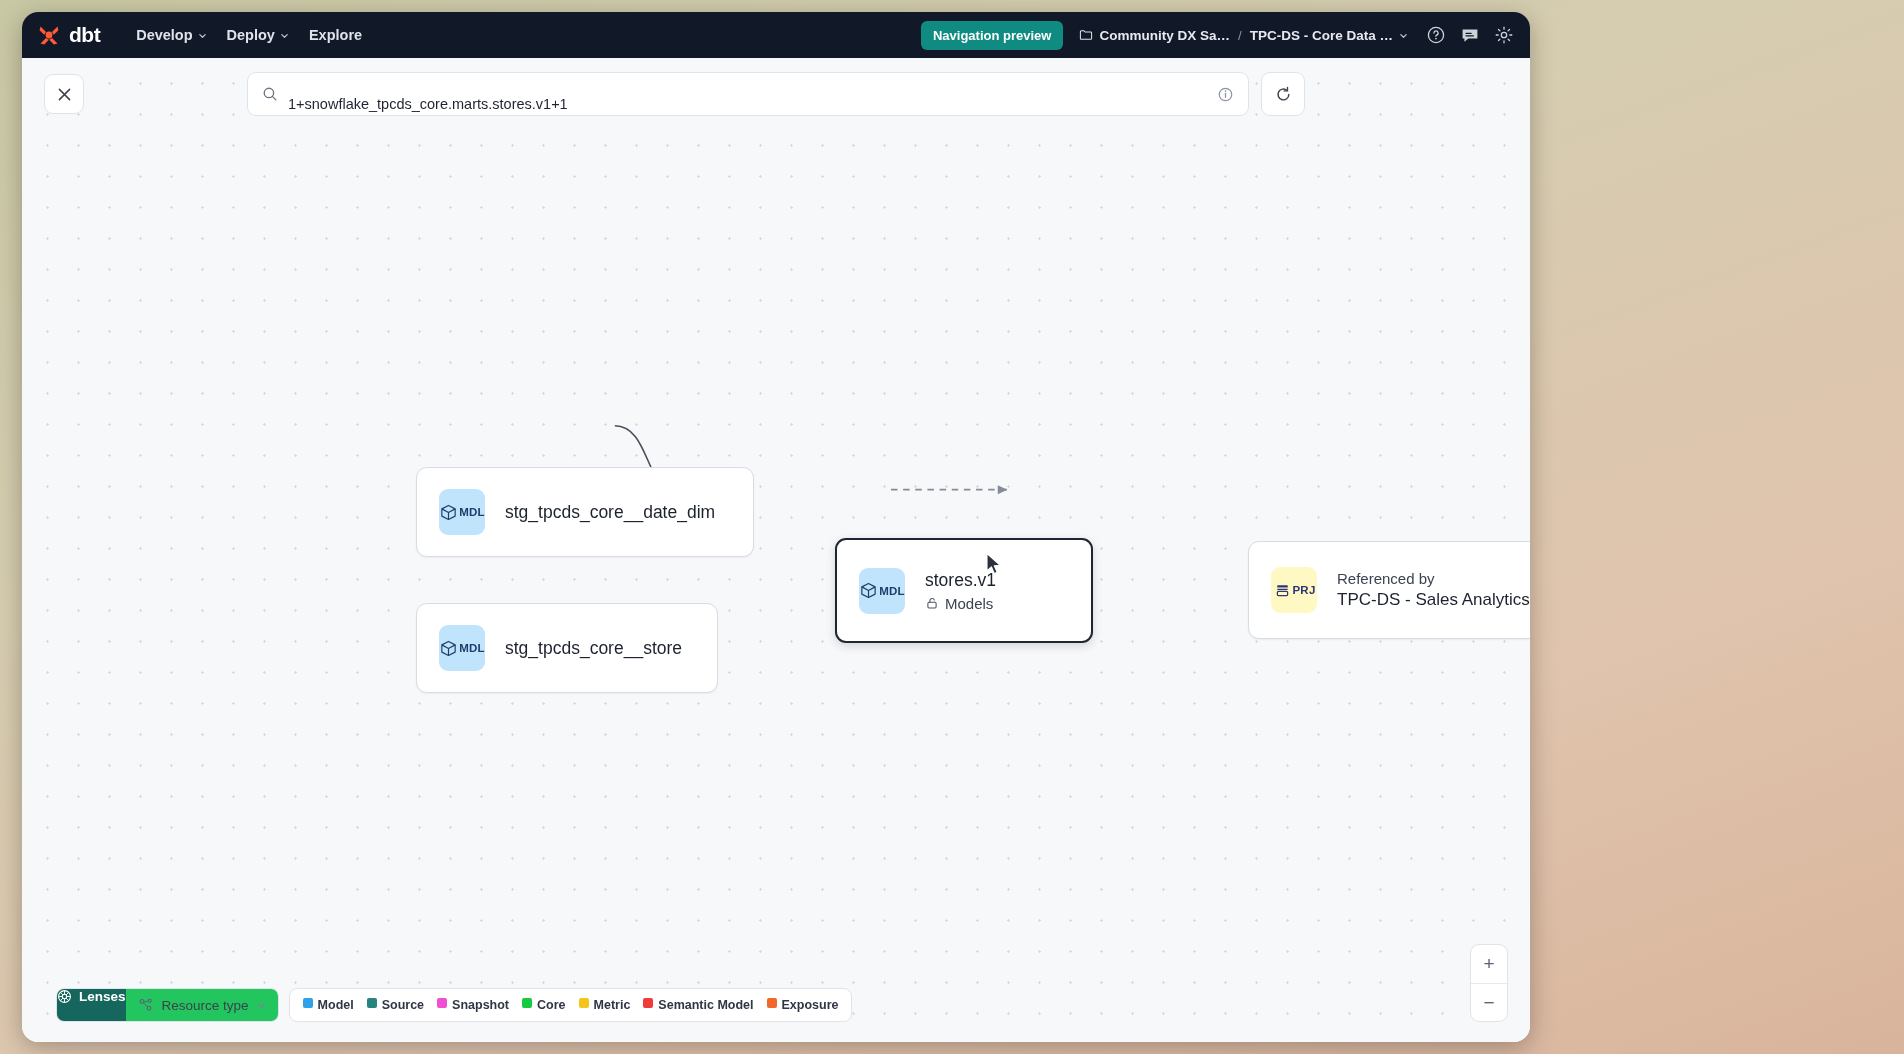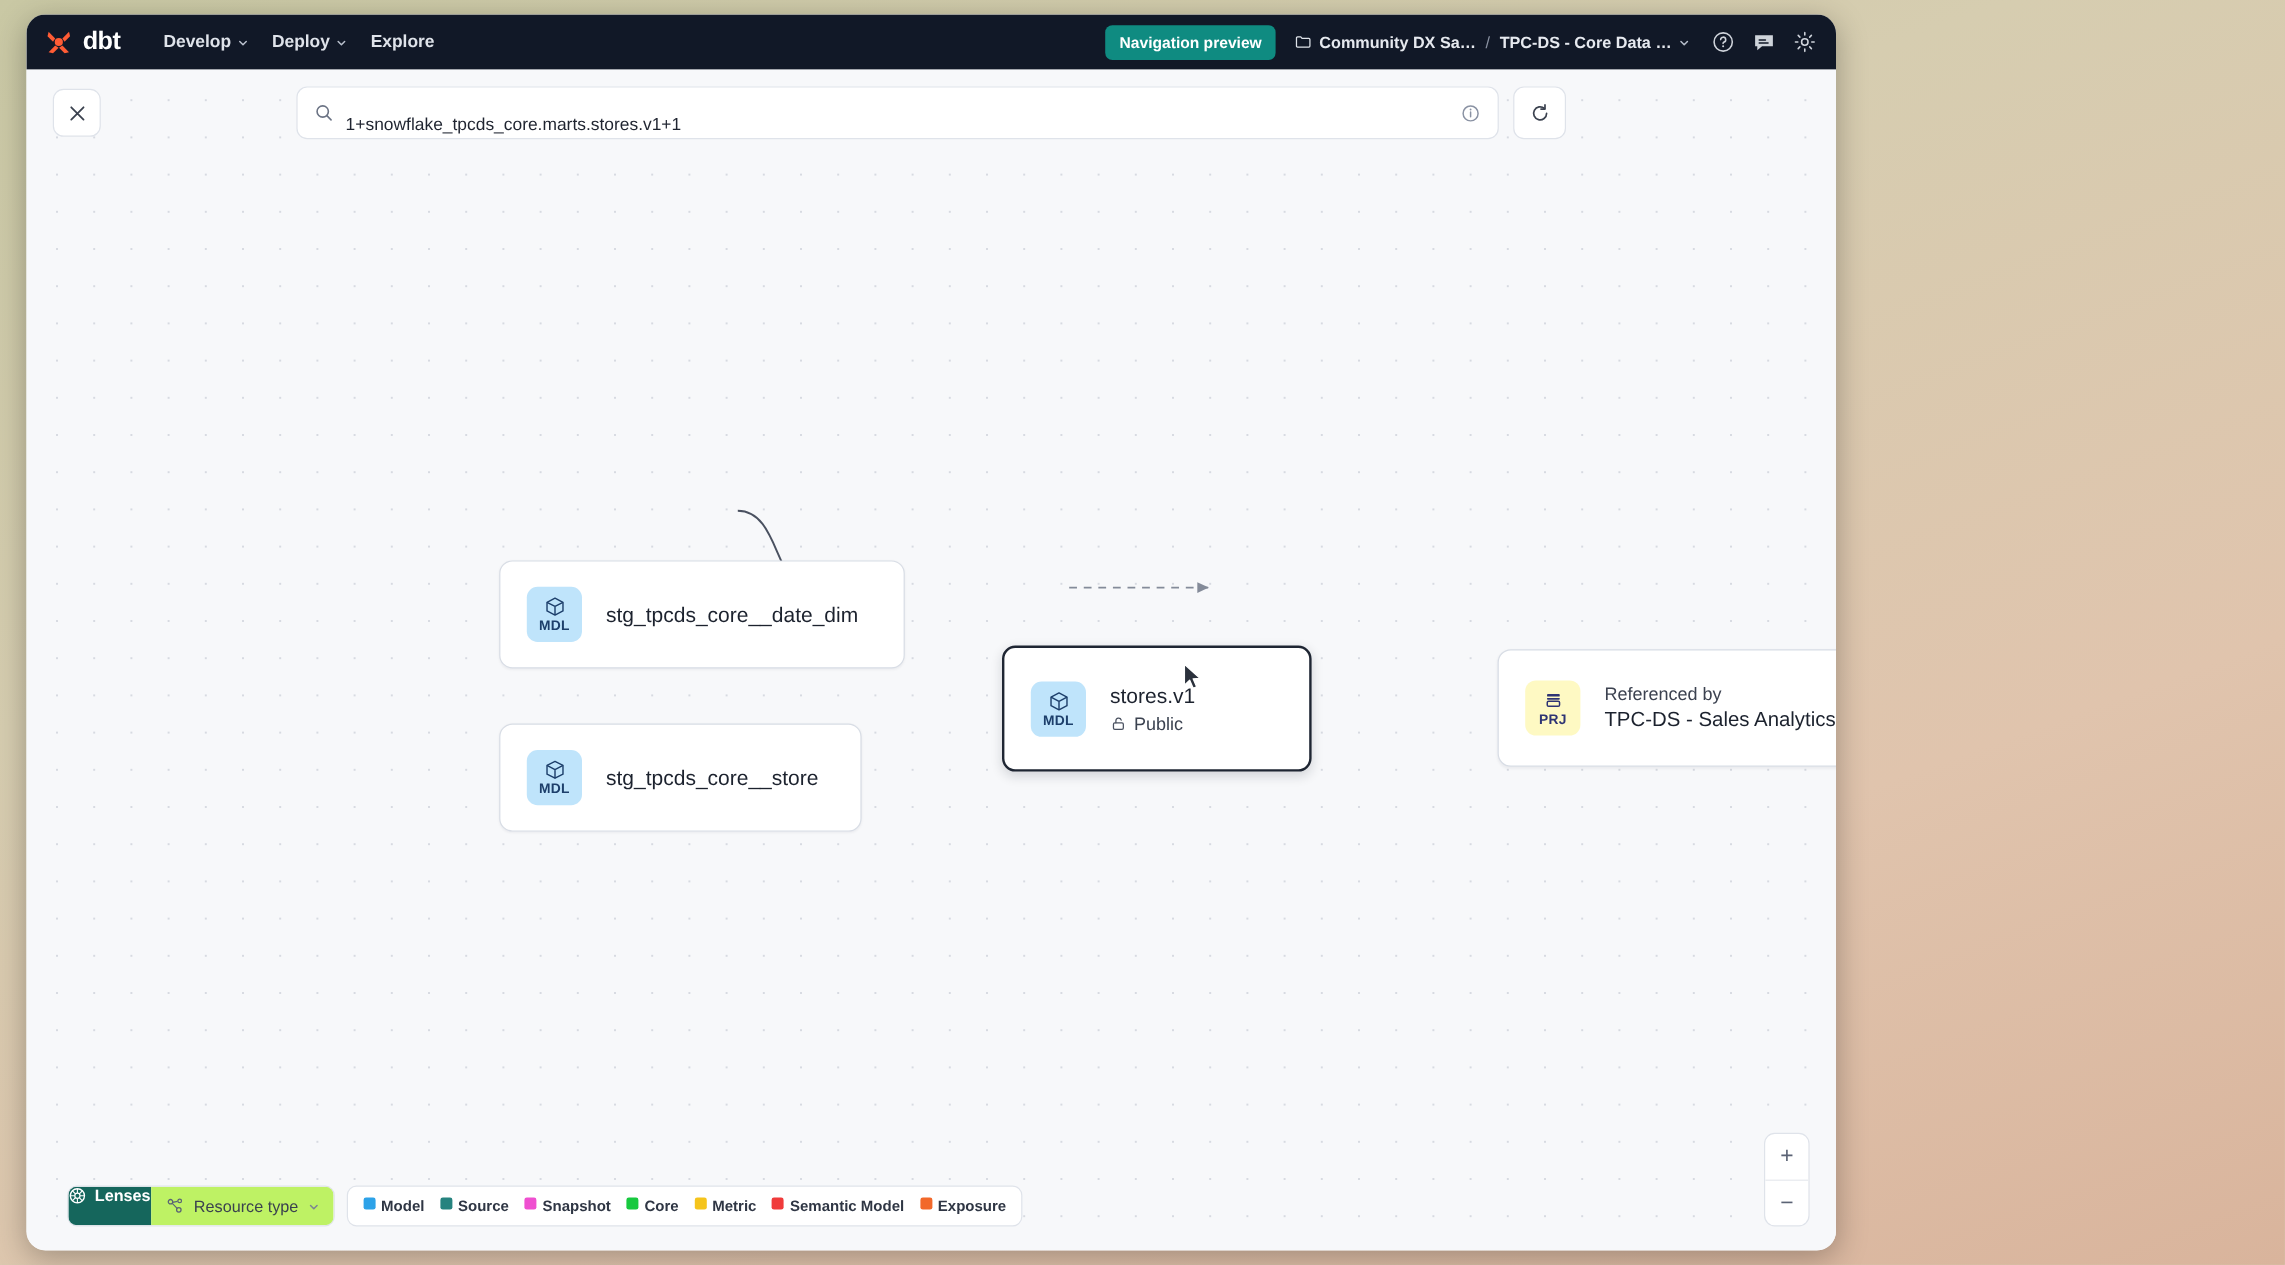--- a/index.html
+++ b/index.html
@@ -119,21 +119,21 @@
     padding: 0 22px;
     cursor: pointer;
     box-shadow: 0 1px 2px rgba(16,24,40,.05);
   }
   .node.selected {
     border: 2.5px solid #1f2633;
     box-shadow: 0 3px 10px rgba(16,24,40,.16);
   }
   .badge {
     width: 46px; height: 46px; border-radius: 9px;
-    display: flex; flex-direction: column; align-items: center; justify-content: center;
+    display: flex; flex-direction: row; align-items: center; justify-content: center;
     gap: 1px; flex: none;
   }
   .badge.mdl { background: #bfe4fb; color: #1d3f6b; }
   .badge.prj { background: #fef9c3; color: #2e3474; }
   .badge-text { font-size: 11.5px; font-weight: 700; letter-spacing: .2px; }
   .node-body { margin-left: 20px; min-width: 0; }
   .node-title { font-size: 17.5px; color: #1c222e; font-weight: 400; white-space: nowrap; }
   .node-sub {
     display: flex; align-items: center; gap: 6px;
     font-size: 15px; color: #3b4250; margin-top: 4px; white-space: nowrap;
@@ -153,21 +153,21 @@
     border: 1px solid #dfe3ea; background: #fff;
     height: 34px;
   }
   .lens-btn {
     background: #15665c; color: #fff;
     height: 100%; display: flex; align-items: flex-start; gap: 7px;
     padding: 0 0; font-size: 13.5px; font-weight: 600; cursor: pointer;
   }
   .restype-btn {
     height: 100%; display: flex; align-items: center; gap: 8px;
-    padding: 0 12px; font-size: 13.5px; color: #3b424f; cursor: pointer; background:#bef264;
+    padding: 0 12px; font-size: 13.5px; color: #3b424f; cursor: pointer; background:#22c55e;
   }
   .legend {
     height: 34px; background: #fff; border: 1px solid #dfe3ea; border-radius: 8px;
     display: flex; align-items: center; gap: 13px; padding: 0 13px;
   }
   .legend-item { display: flex; gap: 5px; font-size: 12.5px; color: #2f3644; font-weight: 600; white-space: nowrap; }
   .swatch { width: 10px; height: 10px; border-radius: 2px; flex: none; }
 
   #zoomctl {
     position: absolute; right: 22px; bottom: 20px;
@@ -316,21 +316,21 @@
         </svg>
         <span class="badge-text">MDL</span>
       </div>
       <div class="node-body">
         <div class="node-title">stores.v1</div>
         <div class="node-sub">
           <svg width="14" height="14" viewBox="0 0 16 16">
             <rect x="3.3" y="7.2" width="9.4" height="6.4" rx="1.3" fill="none" stroke="#4a5160" stroke-width="1.2"></rect>
             <path d="M5.6 7.2V5.3a2.6 2.6 0 0 1 5.1-.6" fill="none" stroke="#4a5160" stroke-width="1.2" stroke-linecap="round"></path>
           </svg>
-          <span>Public</span>
+          <span>Models</span>
         </div>
       </div>
     </div>
 
     <div class="node" style="left:1226px; top:483px; width:313px; height:98px;">
       <div class="badge prj">
         <svg width="19" height="19" viewBox="0 0 20 20">
           <path d="M5.4 4.6h9.2a1 1 0 0 1 1 1.2l-.2 1H4.6l-.2-1a1 1 0 0 1 1-1.2z" fill="#2e3474"></path>
           <path d="M4.4 8.1h11.2l-.3 1.5H4.7z" fill="#2e3474"></path>
           <rect x="4.6" y="10.9" width="10.8" height="4.5" rx="1.2" fill="none" stroke="#2e3474" stroke-width="1.3"></rect>

